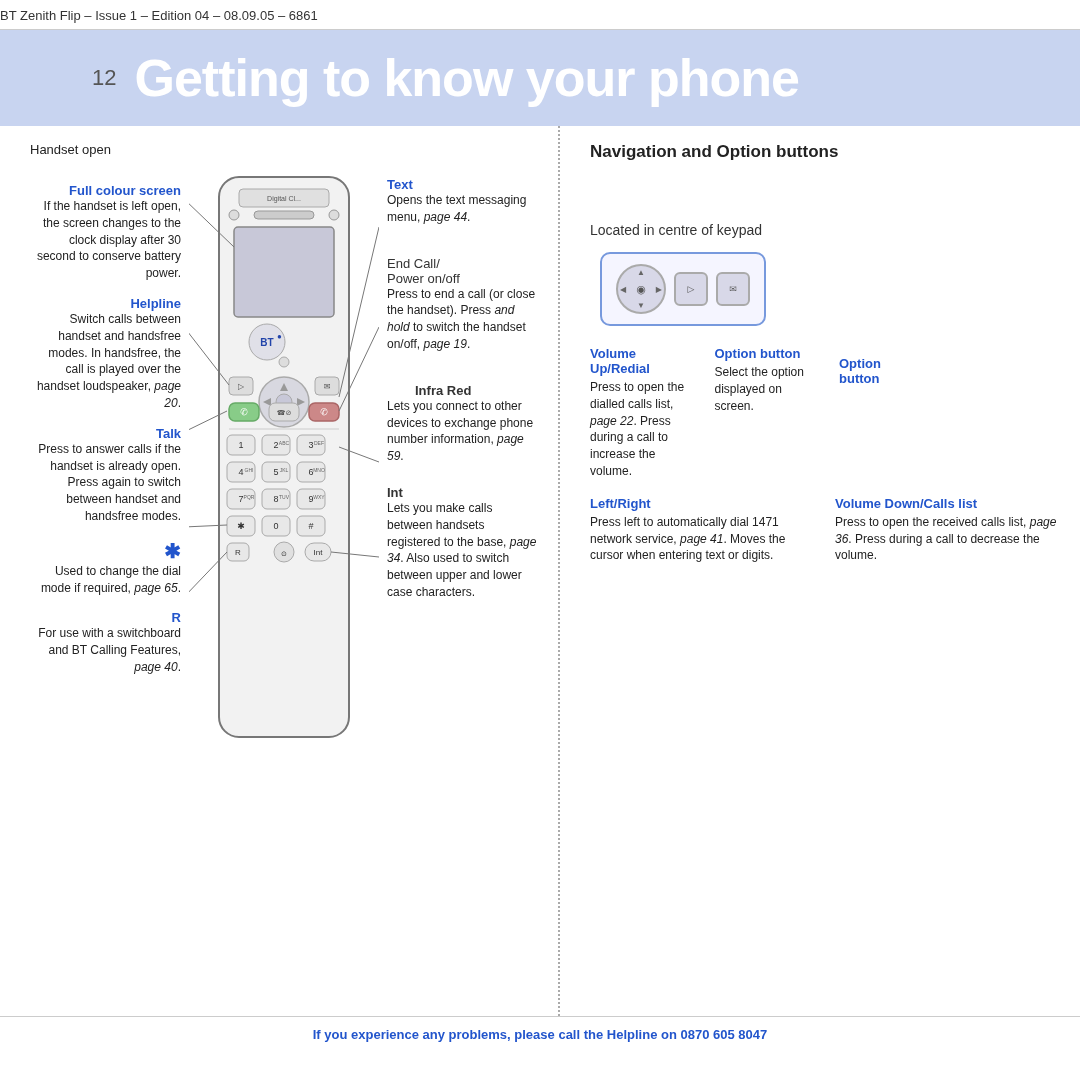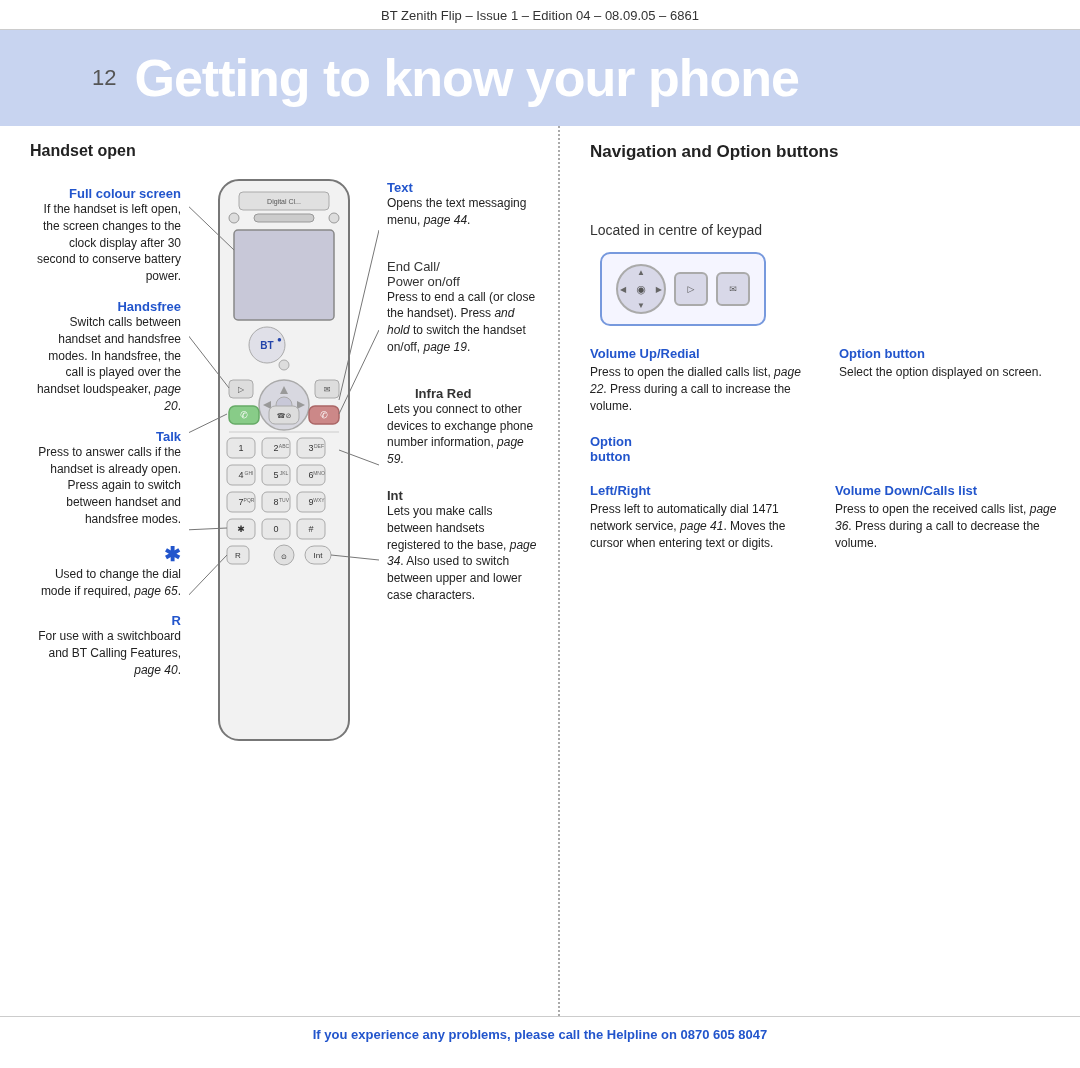--- a/index.html
+++ b/index.html
@@ -6,21 +6,20 @@
     body {
       width: 1080px;
       height: 1068px;
       background: #fff;
       font-family: Arial, Helvetica, sans-serif;
       font-size: 13px;
       color: #222;
       overflow: hidden;
     }
     .top-bar {
-      text-align: center;
       padding: 8px 0 6px;
       font-size: 13px;
       color: #333;
       border-bottom: 1px solid #ccc;
     }
     .header-band {
       background: #c8d4f0;
       padding: 18px 30px 18px 92px;
       display: flex;
       align-items: center;
@@ -47,22 +46,22 @@
       padding: 16px 20px 10px 30px;
       border-right: 2px dotted #aaa;
       position: relative;
     }
     .right-panel {
       width: 520px;
       padding: 16px 20px 10px 30px;
       position: relative;
     }
     .section-title {
-      font-size: 16px;
-      font-weight: bold;
+      font-size: 13px;
+      font-weight: normal;
       margin-bottom: 10px;
     }
     .phone-diagram-area {
       display: flex;
       margin-top: 8px;
     }
     .left-labels {
       width: 185px;
       padding-right: 8px;
       position: relative;
@@ -102,21 +101,21 @@
       font-weight: bold;
       margin-bottom: 6px;
     }
     .located-title {
       font-size: 14px;
       color: #333;
       margin: 60px 0 14px 0;
     }
     .nav-grid {
       display: grid;
-      grid-template-columns: 1fr 1fr;
+      grid-template-columns: 1fr 1fr 1fr 1fr;
       gap: 10px 28px;
       margin-top: 10px;
     }
     .nav-item {}
     .nav-item-title {
       color: #2255cc;
       font-weight: bold;
       font-size: 13px;
       margin-bottom: 3px;
     }
@@ -156,21 +155,21 @@
     <div class="phone-diagram-area">
 
       <div class="left-labels">
 
         <div class="label-block" style="margin-top:16px;">
           <div class="label-title">Full colour screen</div>
           <div class="label-text">If the handset is left open, the screen changes to the clock display after 30 second to conserve battery power.</div>
         </div>
 
         <div class="label-block" style="margin-top:10px;">
-          <div class="label-title">Handsfree</div>
+          <div class="label-title">Helpline</div>
           <div class="label-text">Switch calls between handset and handsfree modes. In handsfree, the call is played over the handset loudspeaker, <span class="label-italic">page 20</span>.</div>
         </div>
 
         <div class="label-block" style="margin-top:10px;">
           <div class="label-title">Talk</div>
           <div class="label-text">Press to answer calls if the handset is already open. Press again to switch between handset and handsfree modes.</div>
         </div>
 
         <div class="label-block" style="margin-top:10px;">
           <div class="label-title" style="font-size:20px;">✱</div>

